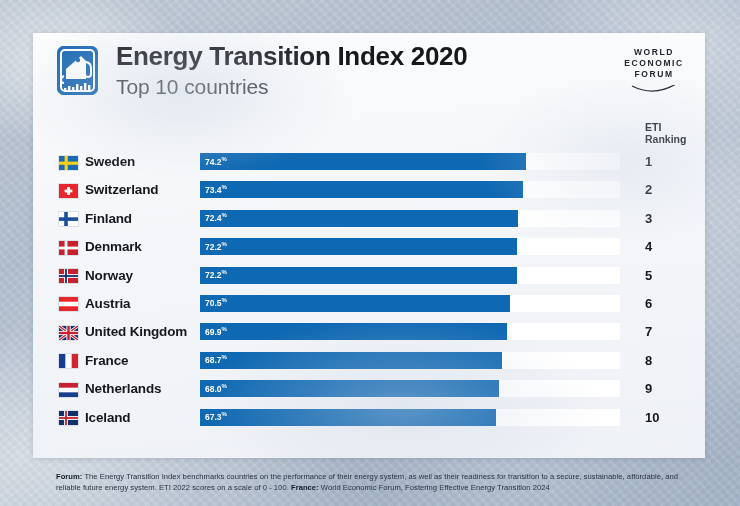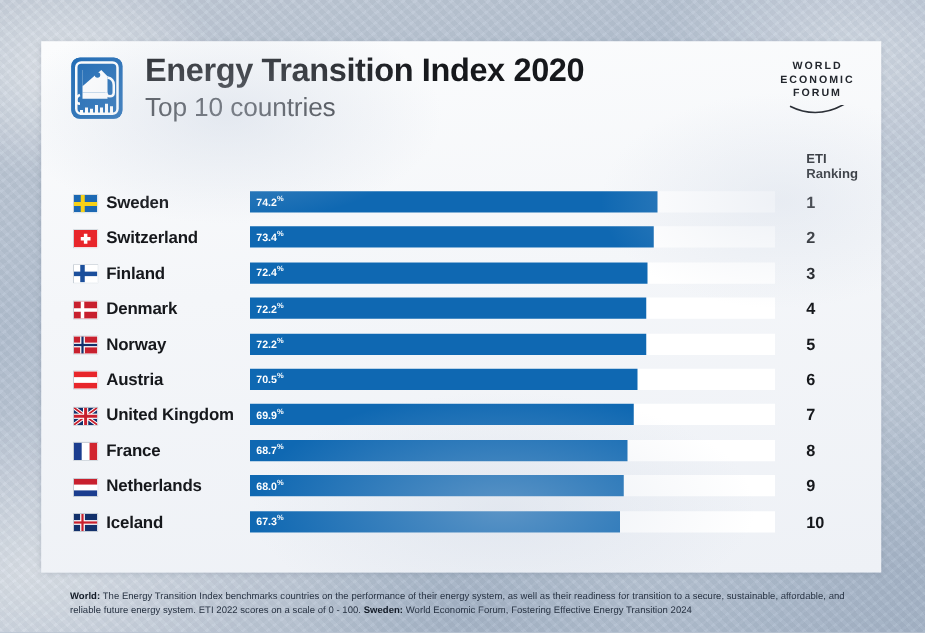--- a/index.html
+++ b/index.html
@@ -308,14 +308,14 @@
           <div class="fill" style="width: 295.7px; background: rgb(15, 104, 178);">
             <span class="val"><span>67.3</span><sup>%</sup></span>
           </div>
         </div>
         <span class="rank">10</span>
       </div>
     </div>
 </div>
 
 <div id="footnote">
-  <b>World:</b><span> The Energy Transition Index benchmarks countries on the performance of their energy system, as well as their readiness for transition to a secure, sustainable, affordable, and reliable future energy system. ETI 2022 scores on a scale of 0 - 100. </span><b>Sweden:</b><span> World Economic Forum, Fostering Effective Energy Transition 2024</span>
+  <b>Forum:</b><span> The Energy Transition Index benchmarks countries on the performance of their energy system, as well as their readiness for transition to a secure, sustainable, affordable, and reliable future energy system. ETI 2022 scores on a scale of 0 - 100. </span><b>France:</b><span> World Economic Forum, Fostering Effective Energy Transition 2024</span>
 </div>
 
 </body></html>

